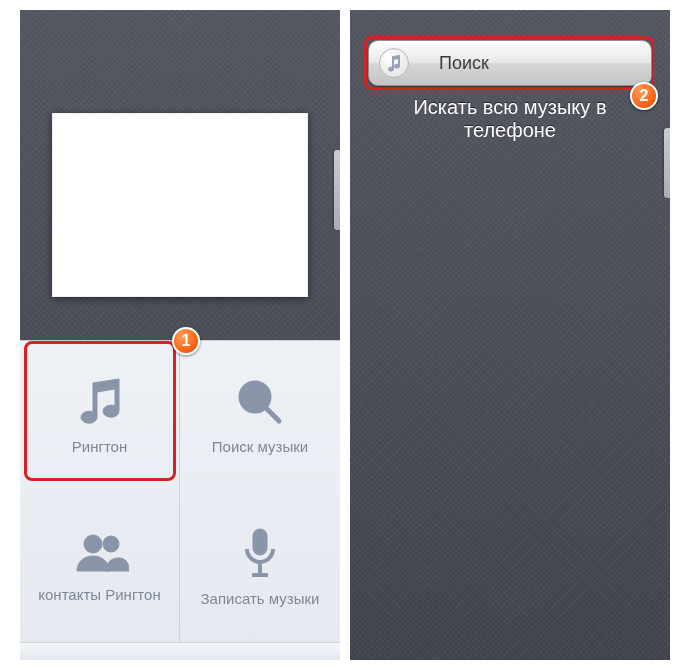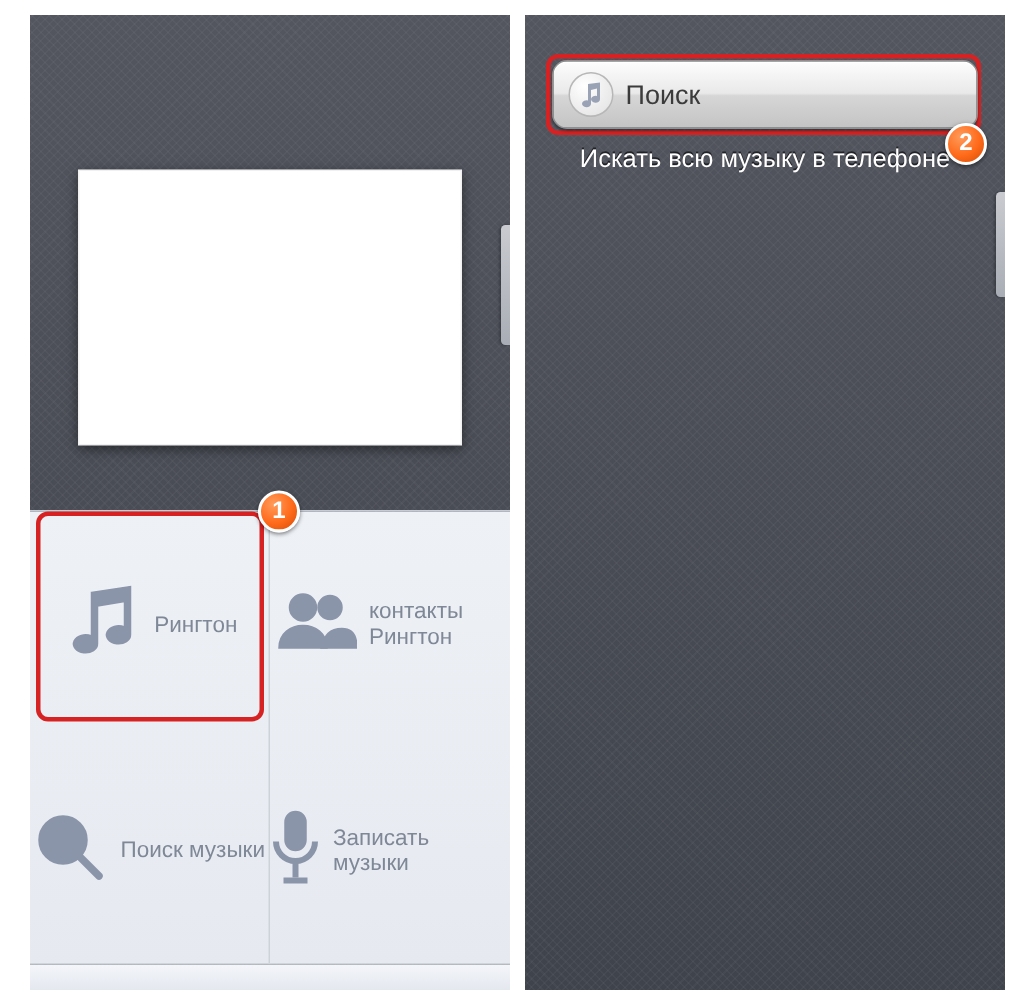--- a/index.html
+++ b/index.html
@@ -62,21 +62,21 @@
       grid-template-rows: 1fr 1fr;
       position: relative;
     }
     .menu-bottom-bar {
       height: 18px;
       background: linear-gradient(#f4f6fa, #e4e8ef);
       border-top: 1px solid #d0d4db;
     }
     .menu-item {
       display: flex;
-      flex-direction: row;
+      flex-direction: column;
       align-items: center;
       justify-content: center;
       gap: 8px;
       border-right: 1px solid #cdd1d9;
       border-bottom: 1px solid #cdd1d9;
       color: #7f8897;
       font-size: 15px;
       position: relative;
     }
     .menu-item:nth-child(2n) { border-right: none; }
@@ -113,42 +113,42 @@
       top: 30px;
       width: 284px;
     }
     .search-btn {
       height: 46px;
       background: linear-gradient(#fdfdfd, #e9e9e9 48%, #d6d6d6 52%, #c4c4c4);
       border: 1px solid #8f8f8f;
       border-radius: 10px;
       display: flex;
       align-items: center;
-      gap: 8px;
+      gap: 30px;
       padding-left: 10px;
       box-shadow: inset 0 1px 0 rgba(255,255,255,0.8), 0 1px 2px rgba(0,0,0,0.4);
       color: #3b3b3b;
       font-size: 18px;
       position: relative;
     }
     .search-btn .note-circ {
       width: 30px;
       height: 30px;
       border-radius: 50%;
       background: radial-gradient(circle at 35% 30%, #fff, #e0e0e0);
       border: 1px solid #b7b7b7;
       display: flex;
       align-items: center;
       justify-content: center;
     }
     .search-btn .note-circ svg { fill: #9aa2b5; }
     .hint {
       margin-top: 10px;
       color: #fff;
-      font-size: 17px;
+      font-size: 20px;
       text-align: center;
       text-shadow: 0 -1px 0 rgba(0,0,0,0.6);
     }
     .hl2 { left: -4px; top: -4px; width: 290px; height: 54px; }
     .badge2 { right: -6px; top: 42px; }
     .scroll-tab2 {
       position: absolute;
       right: 0;
       top: 118px;
       width: 6px;
@@ -176,38 +176,38 @@
         <span>
           <svg width="54" height="50" viewBox="0 0 54 50">
               <path d="M20 6 L46 2 V34 a8 6 0 1 1 -4 -5 V12 L24 15 V40 a8 6 0 1 1 -4 -5 Z"></path>
             </svg>
         </span>
         <span>Рингтон</span>
       </div>
 
       <div class="menu-item">
         <span>
+          <svg width="50" height="50" viewBox="0 0 50 50" fill="none" stroke-width="5">
+              <circle cx="20" cy="20" r="14"></circle>
+              <line x1="31" y1="31" x2="44" y2="44" stroke-linecap="round"></line>
+            </svg>
+        </span>
+        <span>Поиск музыки</span>
+      </div>
+
+      <div class="menu-item">
+        <span>
           <svg width="58" height="44" viewBox="0 0 58 44">
               <circle cx="22" cy="13" r="9"></circle>
               <path d="M6 40c0-10 8-15 16-15s16 5 16 15z"></path>
               <circle cx="40" cy="13" r="8"></circle>
               <path d="M34 40c2-9 6-13 14-13 6 0 10 4 10 13z"></path>
             </svg>
         </span>
         <span>контакты Рингтон</span>
-      </div>
-
-      <div class="menu-item">
-        <span>
-          <svg width="50" height="50" viewBox="0 0 50 50" fill="none" stroke-width="5">
-              <circle cx="20" cy="20" r="14"></circle>
-              <line x1="31" y1="31" x2="44" y2="44" stroke-linecap="round"></line>
-            </svg>
-        </span>
-        <span>Поиск музыки</span>
       </div>
 
       <div class="menu-item">
         <span>
           <svg width="34" height="52" viewBox="0 0 34 52">
               <rect x="10" y="2" width="14" height="26" rx="7"></rect>
               <path d="M4 22a13 13 0 0 0 26 0" fill="none" stroke-width="4"></path>
               <line x1="17" y1="35" x2="17" y2="46" stroke-width="4"></line>
               <line x1="9" y1="48" x2="25" y2="48" stroke-width="4"></line>
             </svg>

